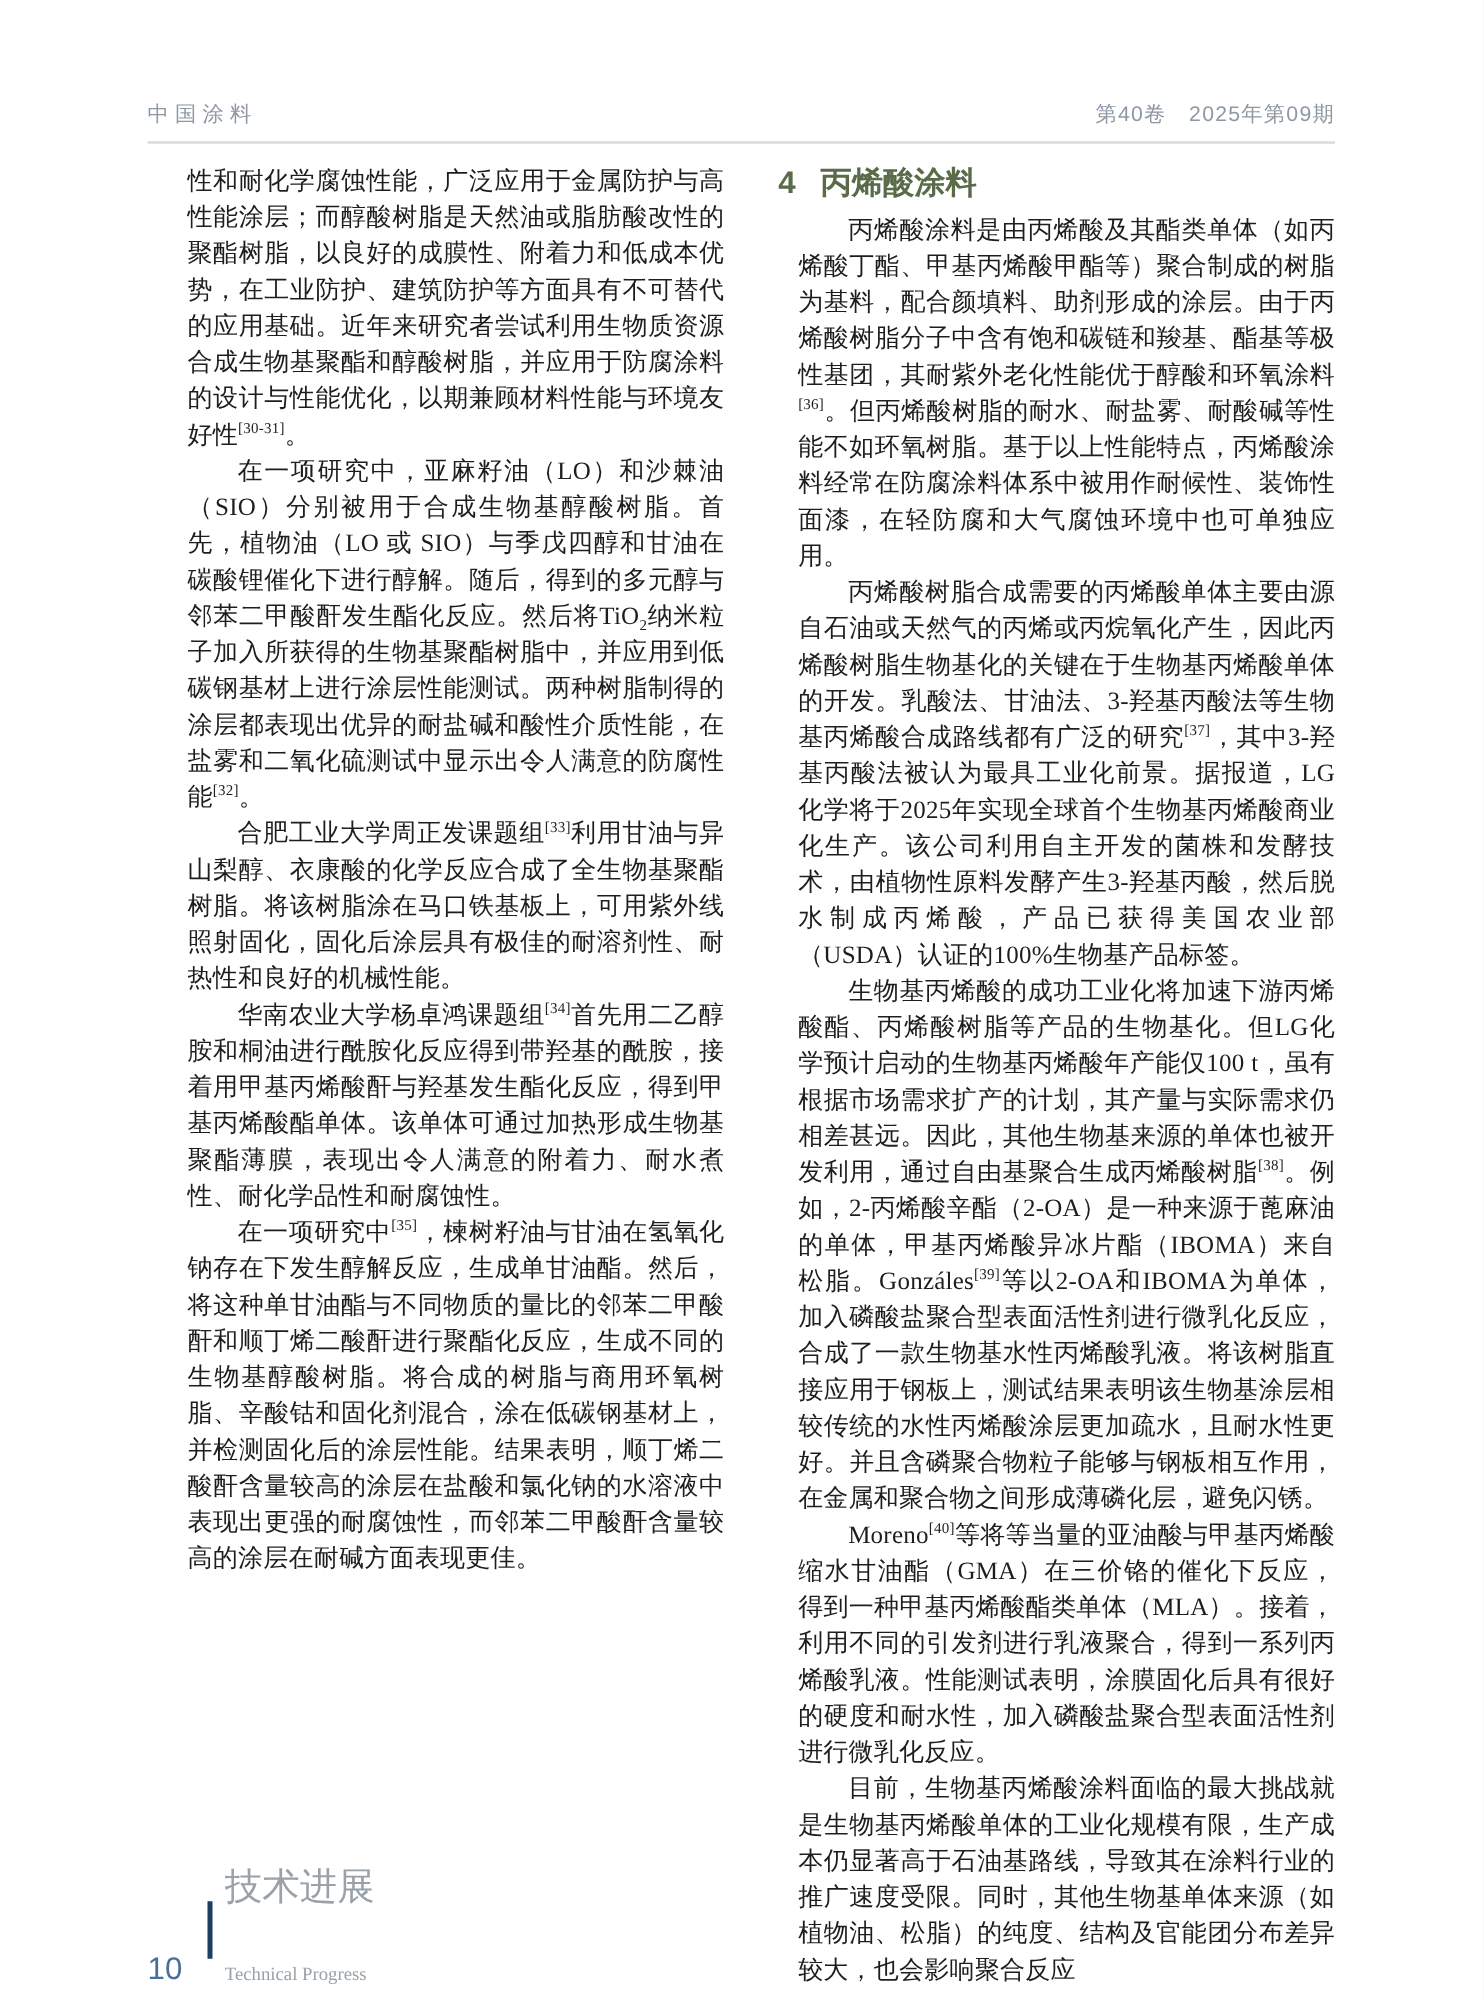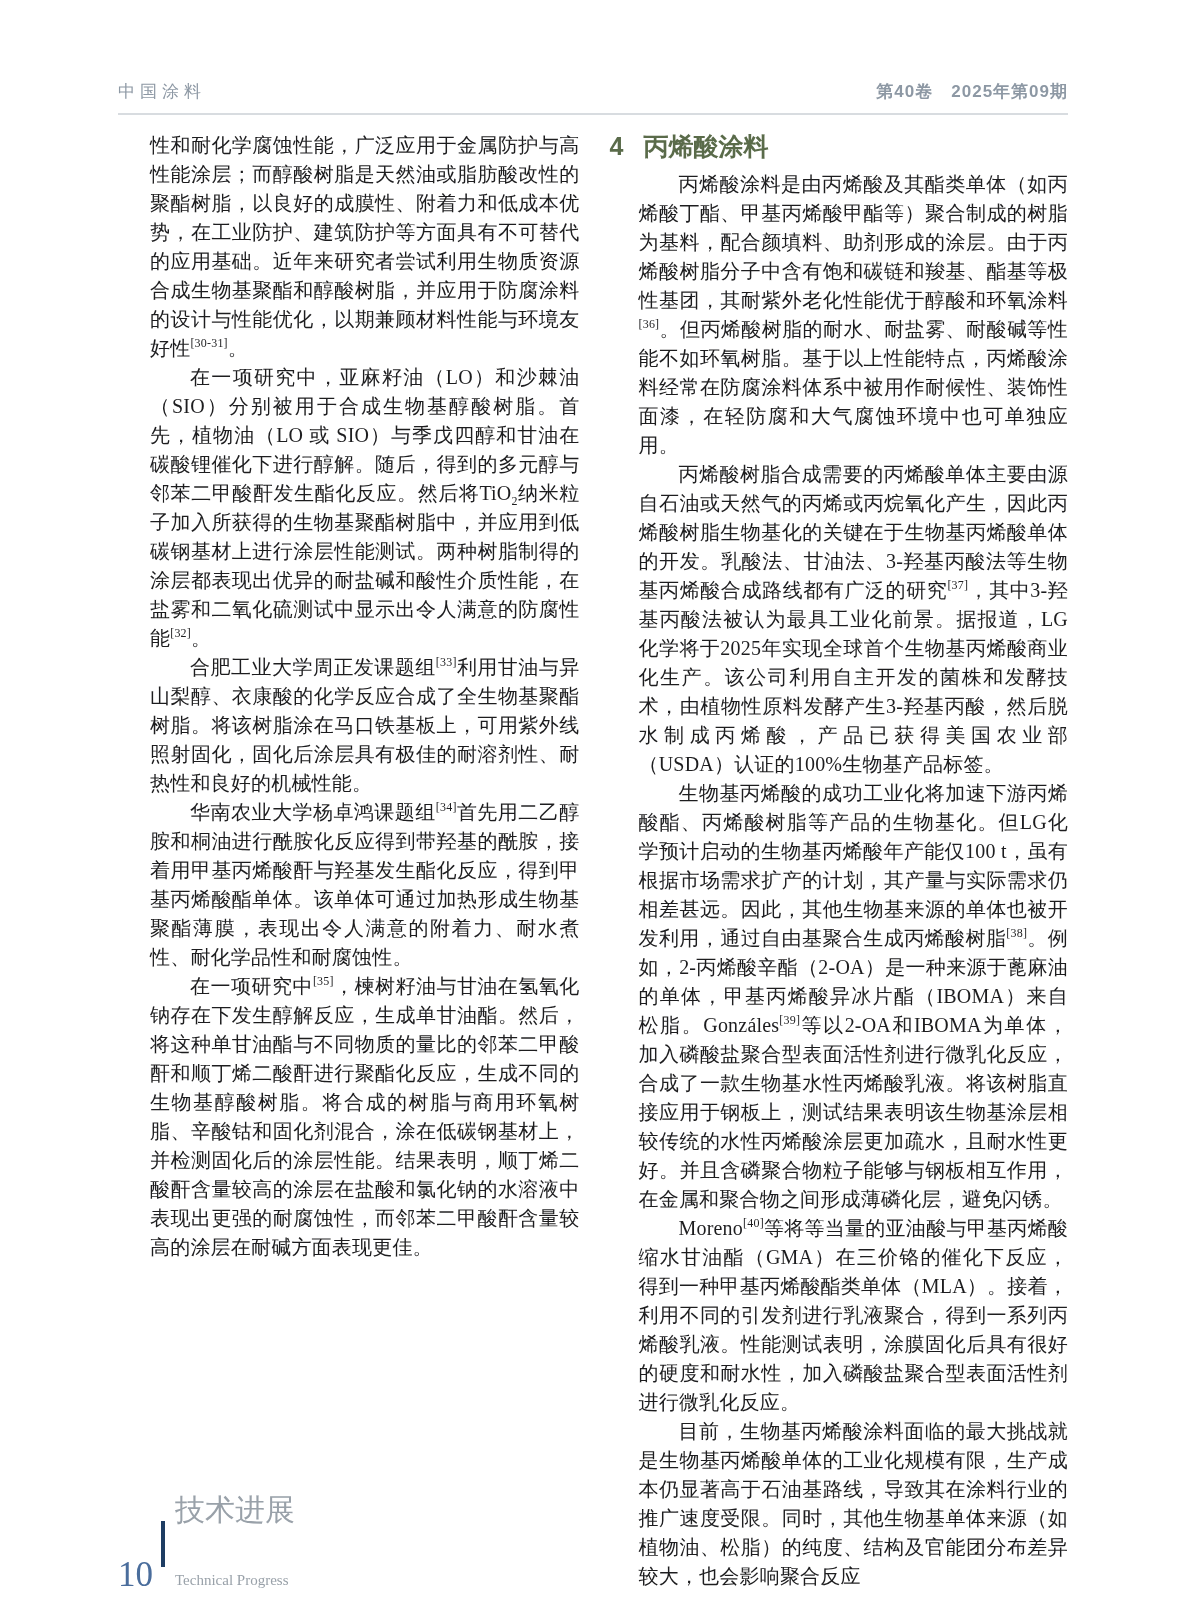--- a/index.html
+++ b/index.html
@@ -27,21 +27,21 @@
   .header{
     position:absolute;top:80px;left:118px;right:119px;
     display:flex;justify-content:space-between;align-items:flex-end;
     padding-bottom:10px;
     border-bottom:2px solid var(--rule_gray);
     color:var(--header_gray);
     font-family:"Liberation Sans","DejaVu Sans",sans-serif;
     font-size:17px;
   }
   .journal-name{letter-spacing:5px;}
-  .issue-info{letter-spacing:1px;font-weight:bold;}
+  .issue-info{letter-spacing:1px;}
   
   .content{
     position:absolute;top:131px;left:118px;right:119px;
     display:flex;gap:27px;
   }
   .column{flex:1;min-width:0;}
   .para{
     font-size:20px;
     line-height:29px;
     text-align:justify;
@@ -49,34 +49,34 @@
     letter-spacing:0.2px;
     margin-left:32px;
   }
   .para.indent{text-indent:2em;}
   .para sup{font-size:12px;line-height:0;vertical-align:super;}
   .para sub{font-size:12px;line-height:0;vertical-align:sub;}
   .section-heading{
     font-family:"Liberation Sans","DejaVu Sans",sans-serif;
     font-size:25px;font-weight:bold;
     color:var(--heading_green);
-    margin:0 0 9px 3px;
+    margin:0 0 9px 16px;
     line-height:30px;
   }
   .section-heading .sec-num{margin-right:20px;}
   
   .footer{
     position:absolute;top:1497px;left:118px;
     display:flex;align-items:center;
   }
   .page-num{
-    font-family:Liberation Serif, serif;
-    font-size:35px;color:var(--footer_blue);
+    font-family:Liberation Sans, sans-serif;
+    font-size:25px;color:var(--footer_blue);
     align-self:flex-end;
-    margin-right:8px;
+    margin-right:20px;
     line-height:30px;
   }
   .footer-bar{
     width:4px;height:46px;
     background:var(--footer_bar);
     margin-right:10px;
   }
   .footer-section-cn{
     font-family:"Liberation Sans","DejaVu Sans",sans-serif;
     font-size:30px;font-weight:normal;

